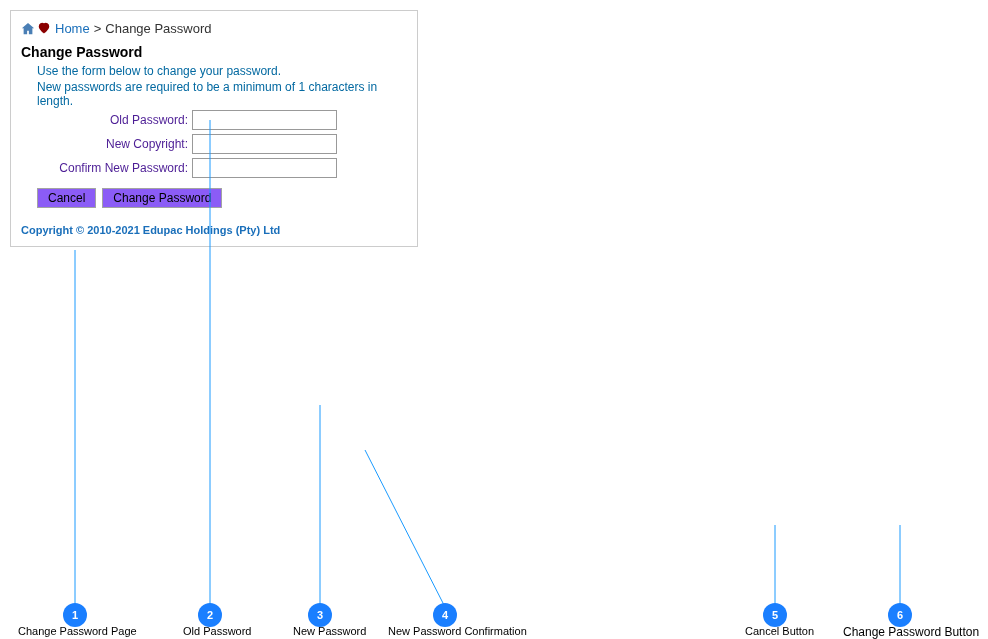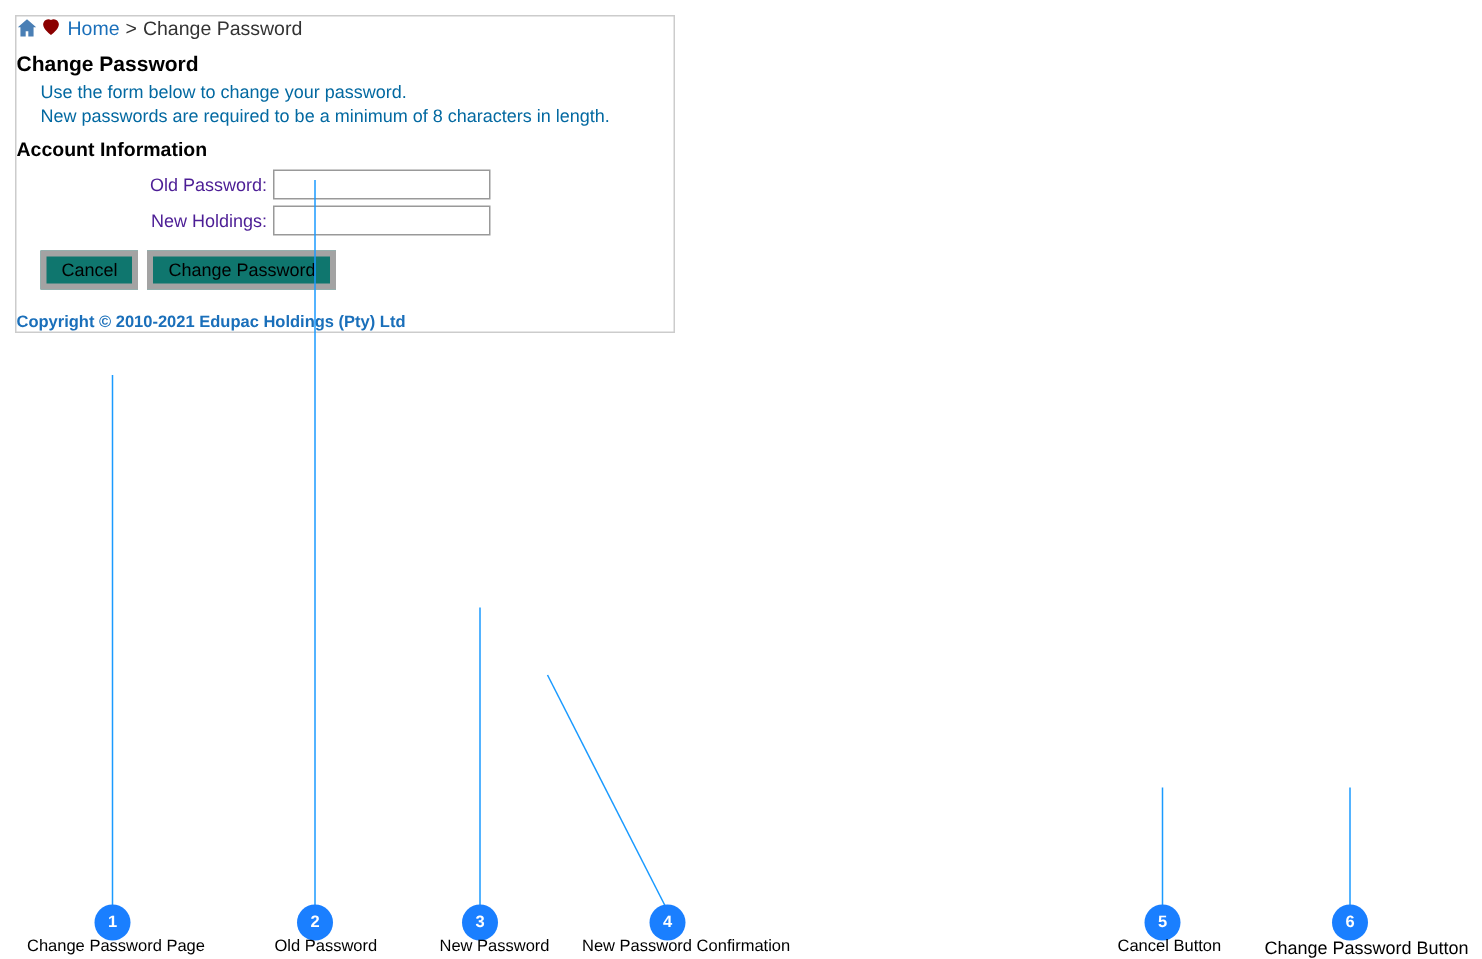--- a/index.html
+++ b/index.html
@@ -16,23 +16,24 @@
       width: 988px;
       height: 639px;
       position: relative;
       overflow: hidden;
     }
 
     .main-container {
       position: absolute;
       top: 10px;
       left: 10px;
-      width: 440px;
+      width: 408px;
       border: 1px solid #cccccc;
       background: #ffffff;
+      padding: 10px;
     }
 
     .breadcrumb {
       display: flex;
       align-items: center;
       gap: 4px;
       margin-bottom: 8px;
       font-size: 13px;
     }
 
@@ -107,22 +108,22 @@
     .button-row {
       display: flex;
       gap: 6px;
       margin-left: 16px;
       margin-bottom: 12px;
     }
 
     .btn {
       padding: 2px 10px;
       font-size: 12px;
-      border: 4px solid #a3a3a3;
-      background: #0f766e;
+      border: 1px solid #a3a3a3;
+      background: #8b5cf6;
       cursor: pointer;
       color: #000000;
     }
 
     .copyright {
       text-align: left;
       color: #1a6fba;
       font-size: 11px;
       margin-top: 16px;
       font-weight: bold;
@@ -153,31 +154,34 @@
       </svg>
     </div>
     <a class="breadcrumb-link">Home</a>
     <span class="breadcrumb-separator">&gt;</span>
     <span class="breadcrumb-current">Change Password</span>
   </div>
 
   <div class="page-title">Change Password</div>
 
   <div class="description">Use the form below to change your password.</div>
-  <div class="description">New passwords are required to be a minimum of 8 characters in length.</div>
-
-  <div class="section-title">Account Information</div>
+  <div class="description">New passwords are required to be a minimum of 1 characters in length.</div>
+
 
   <div class="form-table">
     <div class="form-row">
       <label class="form-label">Old Password:</label>
       <input type="password" class="form-input" style="">
     </div>
     <div class="form-row">
-      <label class="form-label">New Holdings:</label>
+      <label class="form-label">New Copyright:</label>
+      <input type="password" class="form-input" style="">
+    </div>
+    <div class="form-row">
+      <label class="form-label">Confirm New Password:</label>
       <input type="password" class="form-input" style="">
     </div>
   </div>
 
   <div class="button-row">
     <button class="btn">Cancel</button>
     <button class="btn">Change Password</button>
   </div>
 
   <div class="copyright">Copyright © 2010-2021 Edupac Holdings (Pty) Ltd</div>

